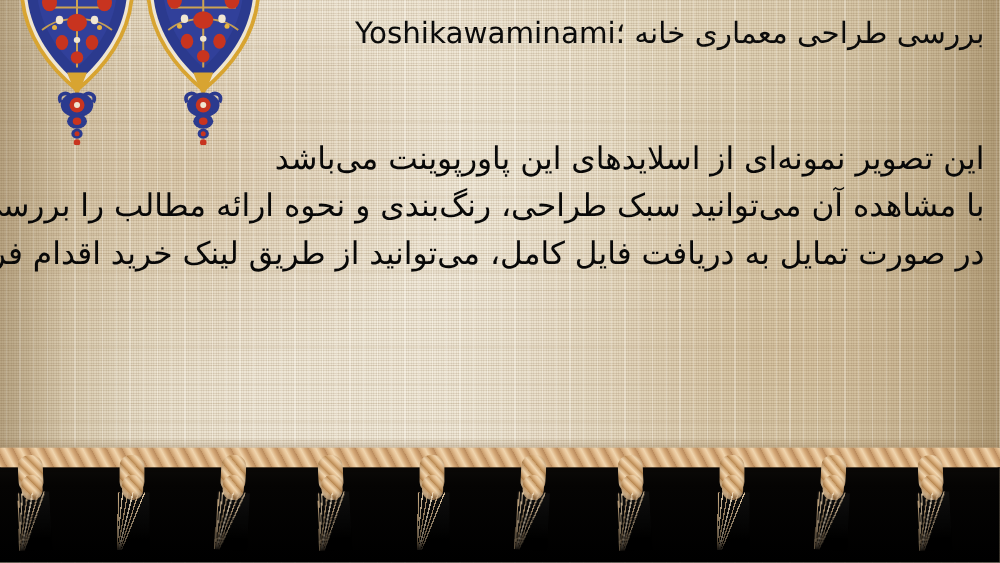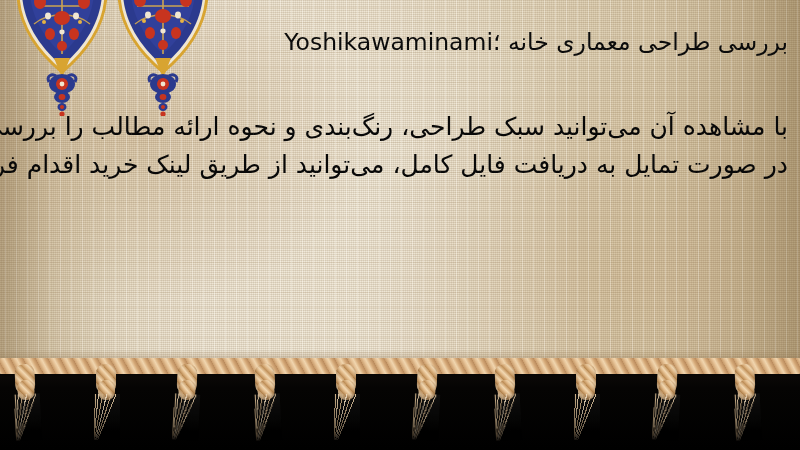--- a/index.html
+++ b/index.html
@@ -78,21 +78,20 @@
   .ornament.o2 { left: 115px; }
 
   
   .title-block {
     position: absolute;
     top: 8px;
     right: 12px;
     width: 640px;
     text-align: right;
     direction: rtl;
-    margin-top: 16px;
   }
   .title-line {
     color: #0b0b0b;
     font-size: 23.5px;
     line-height: 37px;
     font-weight: 400;
     white-space: nowrap;
     letter-spacing: 0px;
   }
   .body-block {
@@ -316,20 +315,21 @@
         <ellipse cx="0" cy="30" rx="2.6" ry="2.6" fill="#c8341f"></ellipse>
       </g>
     </svg>
   </div>
 
   <div class="title-block">
     <div class="title-line">بررسی طراحی معماری خانه ؛Yoshikawaminami</div>
   </div>
 
   <div class="body-block">
+    <div class="body-line">این تصویر نمونه‌ای از اسلایدهای این پاورپوینت می‌باشد</div>
     <div class="body-line">با مشاهده آن می‌توانید سبک طراحی، رنگ‌بندی و نحوه ارائه مطالب را بررسی نمایید</div>
     <div class="body-line">در صورت تمایل به دریافت فایل کامل، می‌توانید از طریق لینک خرید اقدام فرمایید</div>
   </div>
 
   <div class="fringe-zone">
     <div class="black-band"></div>
     <div class="rope-shadow"></div>
     <div class="rope"></div>
     <div id="tassels">
         <div class="tassel" style="left: 12px; transform: rotate(-3deg);">

